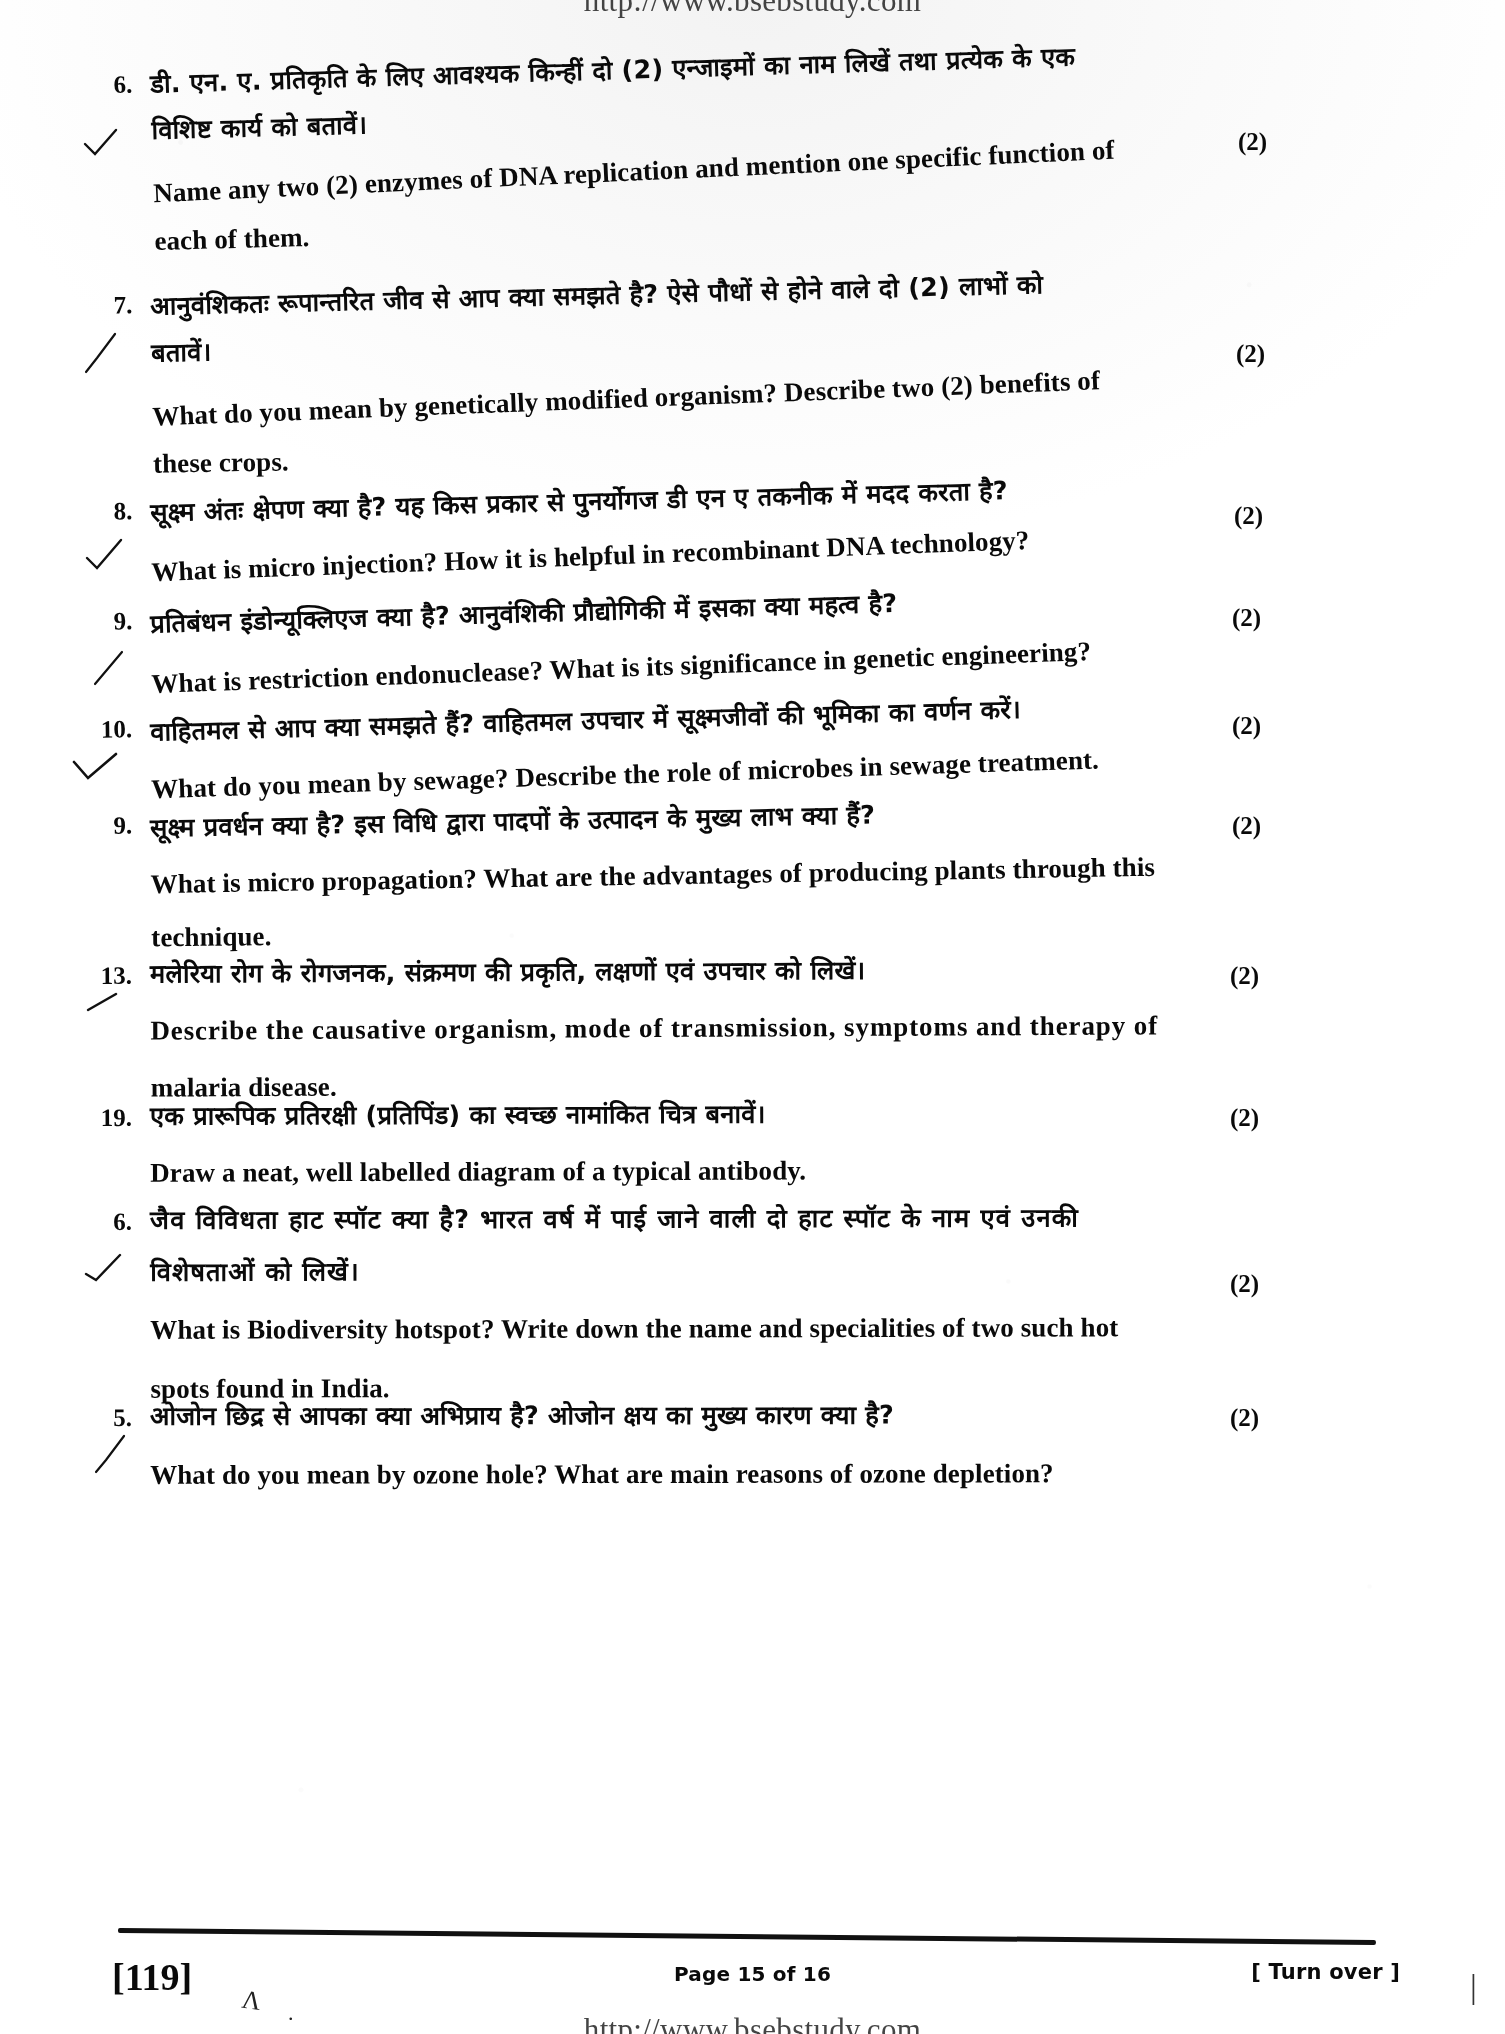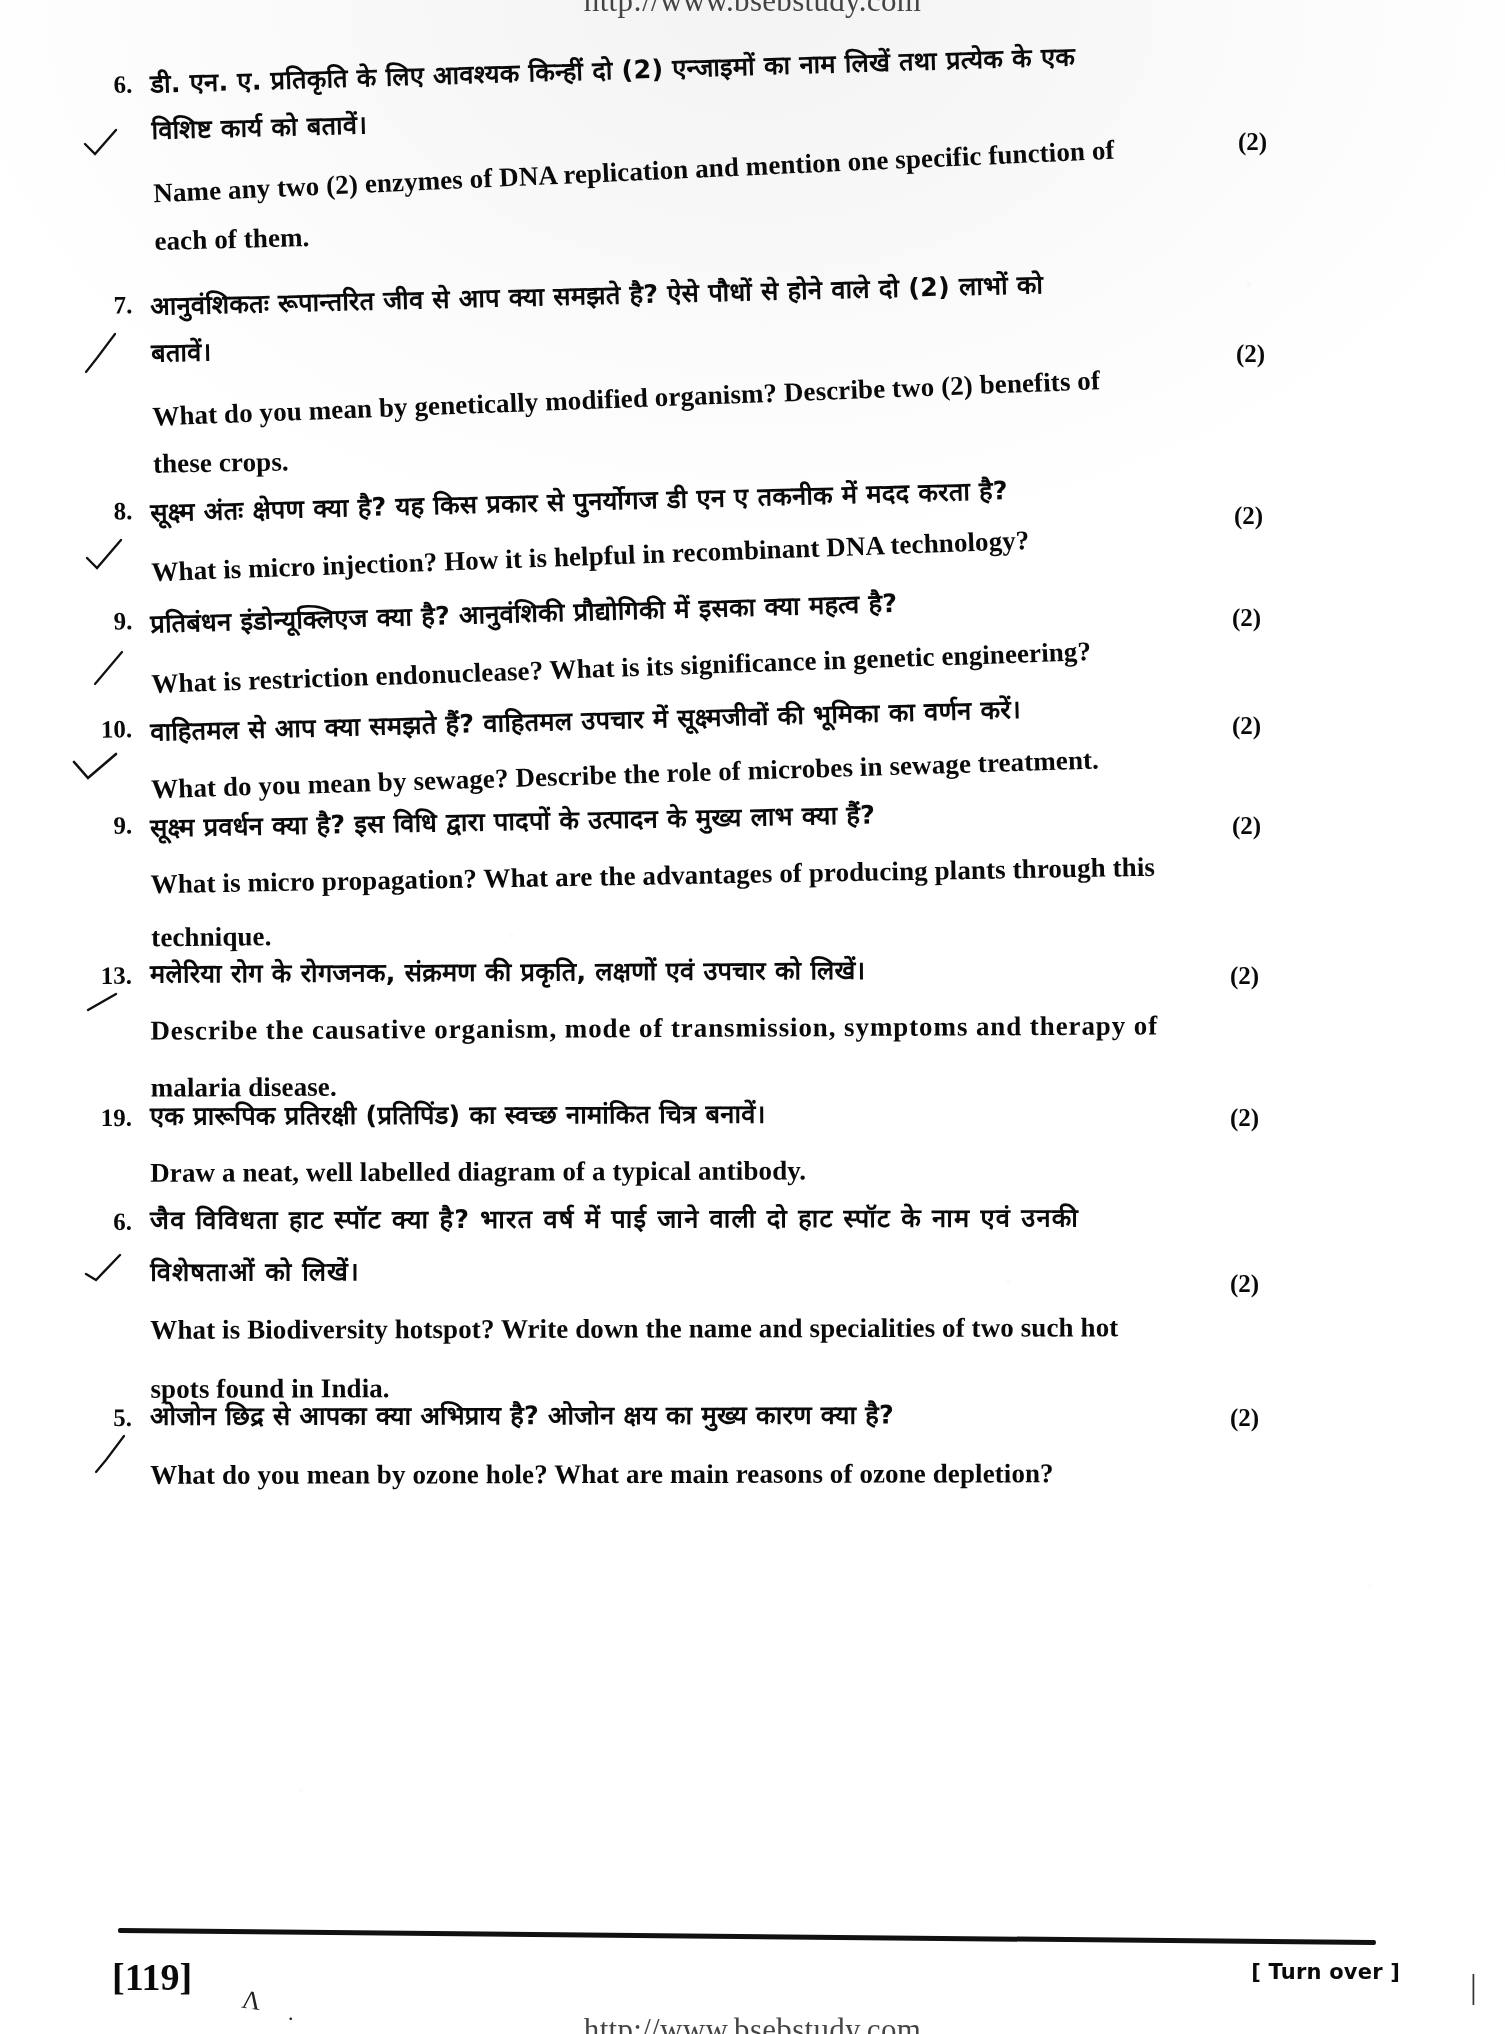--- a/index.html
+++ b/index.html
@@ -228,20 +228,21 @@
   <div class="tick" style="left:92px;top:1432px;">
     <svg width="40" height="44" viewBox="0 0 40 44">
         <path d="M4 40 L14 28 L32 4" stroke="#111" stroke-width="2.2" fill="none" stroke-linecap="round"></path>
       </svg>
   </div>
 
   <div id="rule"></div>
 
   <div id="footer">
     <div id="pg-code">[119]</div>
+    <div id="pg-num">Page 15 of 16</div>
     <div id="turn-over">[ Turn over ]</div>
   </div>
 
   <div class="stray" style="left:242px;top:1986px;font-size:26px;transform:rotate(8deg);">Λ</div>
   <div class="stray" style="left:288px;top:2000px;font-size:22px;">.</div>
   <div class="stray" style="left:1470px;top:1968px;font-size:34px;color:#333;">|</div>
 
   <div class="wm" id="wm-bottom">http://www.bsebstudy.com</div>
 
   <div id="grime"></div>

